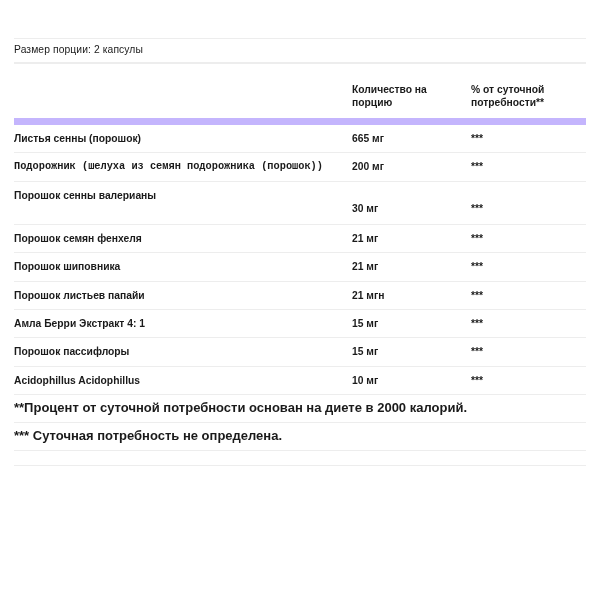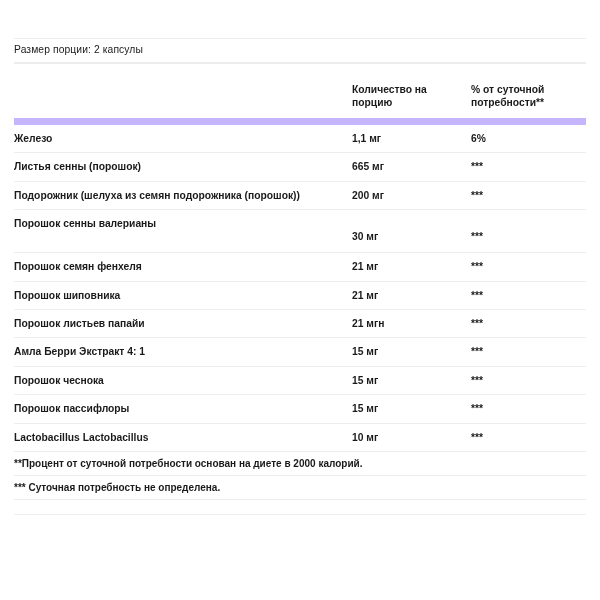--- a/index.html
+++ b/index.html
@@ -73,32 +73,32 @@
   .tbl thead th.c1 { padding-left: 0; }
 
   .tbl tbody td {
     border-bottom: 1px solid #ededed;
     padding: 7px 8px 7px 0;
   }
   .tbl tbody tr.tall td.name   { padding-top: 7px;  padding-bottom: 22px; }
   .tbl tbody tr.tall td.amt,
   .tbl tbody tr.tall td.dv     { padding-top: 20px; padding-bottom: 9px; }
 
-  .tbl tbody tr.tall2 td.name  { padding-top: 7px;  padding-bottom: 7px; }
+  .tbl tbody tr.tall2 td.name  { padding-top: 7px;  padding-bottom: 7px; font-family: Liberation Mono, monospace; }
 
   
   .note-row {
     display: flex;
     align-items: center;
     min-height: 22px;
     padding: 5px 0;
     border-bottom: 1px solid #ededed;
   }
   .note-row .txt {
-    font-size: 10px;
+    font-size: 13px;
     font-weight: bold;
     line-height: 1.3;
   }
   .note-gap { height: 14px; }
 
   .other-row {
     padding: 7px 0 6px 0;
   }
 </style>
 </head>
@@ -126,25 +126,20 @@
     </colgroup>
     <thead>
       <tr>
         <th class="c1"></th>
         <th>Количество на порцию</th>
         <th>% от суточной потребности**</th>
       </tr>
     </thead>
     <tbody>
       <tr>
-        <td class="name">Железо</td>
-        <td class="amt">1,1 мг</td>
-        <td class="dv">6%</td>
-      </tr>
-      <tr>
         <td class="name">Листья сенны (порошок)</td>
         <td class="amt">665 мг</td>
         <td class="dv">***</td>
       </tr>
       <tr class="tall2">
         <td class="name">Подорожник (шелуха из семян подорожника (порошок))</td>
         <td class="amt">200 мг</td>
         <td class="dv">***</td>
       </tr>
       <tr class="tall">
@@ -166,31 +161,26 @@
         <td class="name">Порошок листьев папайи</td>
         <td class="amt">21 мгн</td>
         <td class="dv">***</td>
       </tr>
       <tr>
         <td class="name">Амла Берри Экстракт 4: 1</td>
         <td class="amt">15 мг</td>
         <td class="dv">***</td>
       </tr>
       <tr>
-        <td class="name">Порошок чеснока</td>
-        <td class="amt">15 мг</td>
-        <td class="dv">***</td>
-      </tr>
-      <tr>
         <td class="name">Порошок пассифлоры</td>
         <td class="amt">15 мг</td>
         <td class="dv">***</td>
       </tr>
       <tr>
-        <td class="name">Lactobacillus Lactobacillus</td>
+        <td class="name">Acidophillus Acidophillus</td>
         <td class="amt">10 мг</td>
         <td class="dv">***</td>
       </tr>
     </tbody>
   </table>
 
   <div class="note-row">
     <span class="txt">**Процент от суточной потребности основан на диете  в 2000 калорий.</span>
   </div>
 

